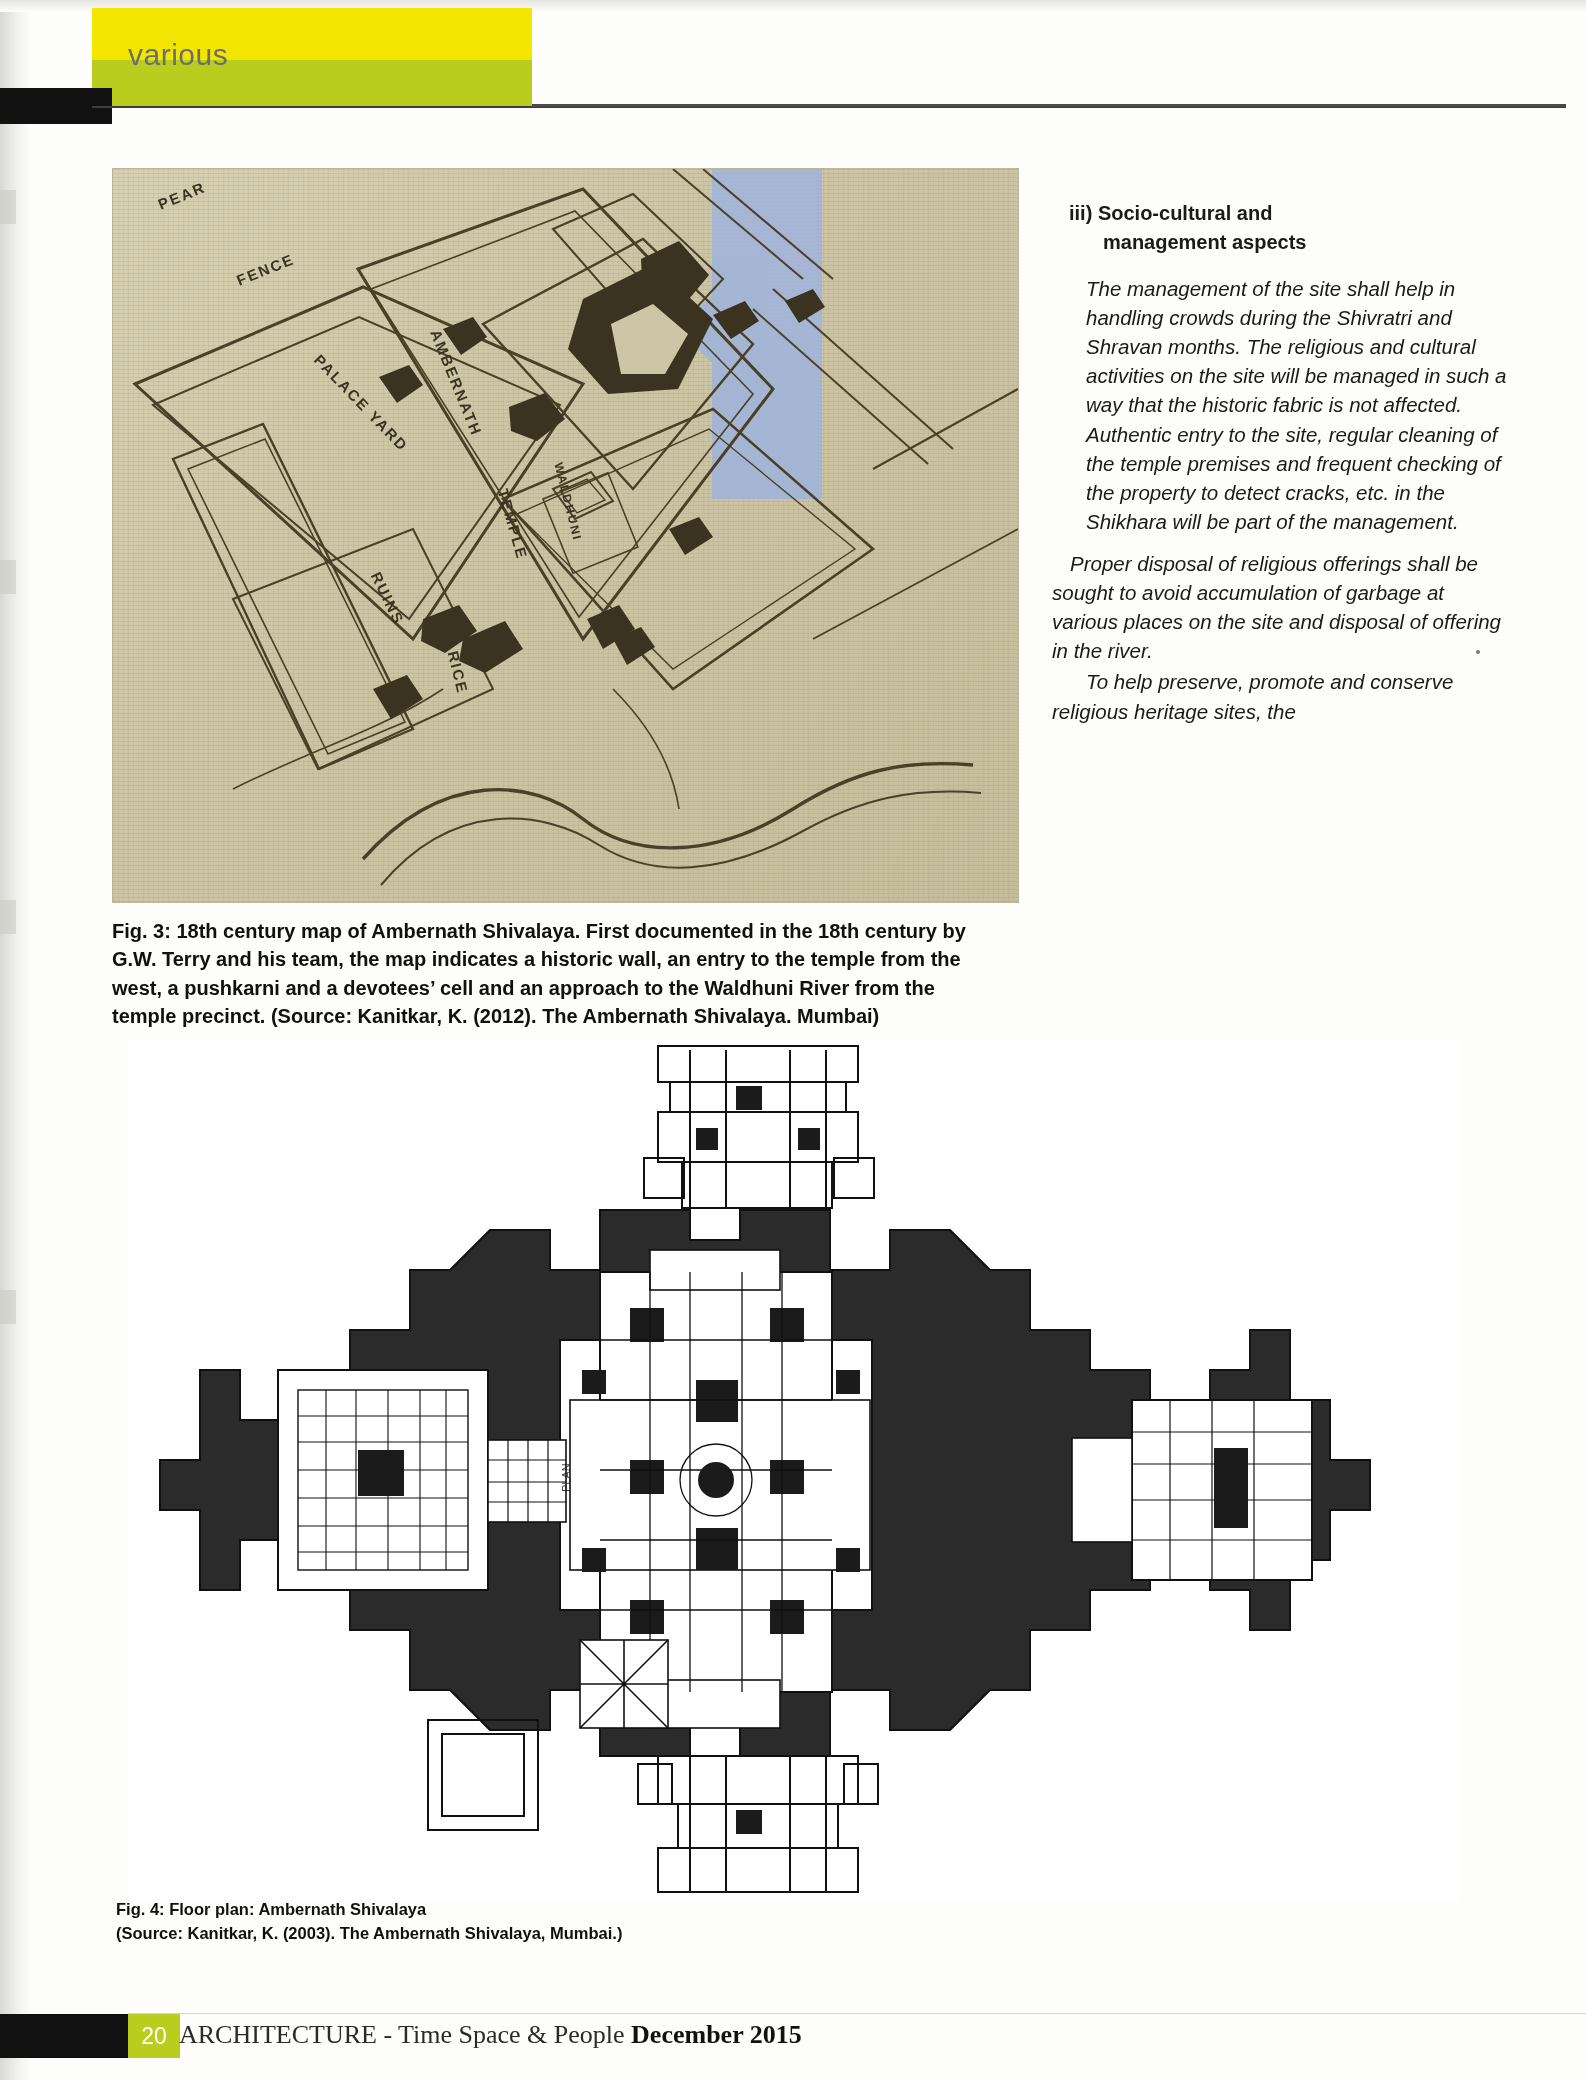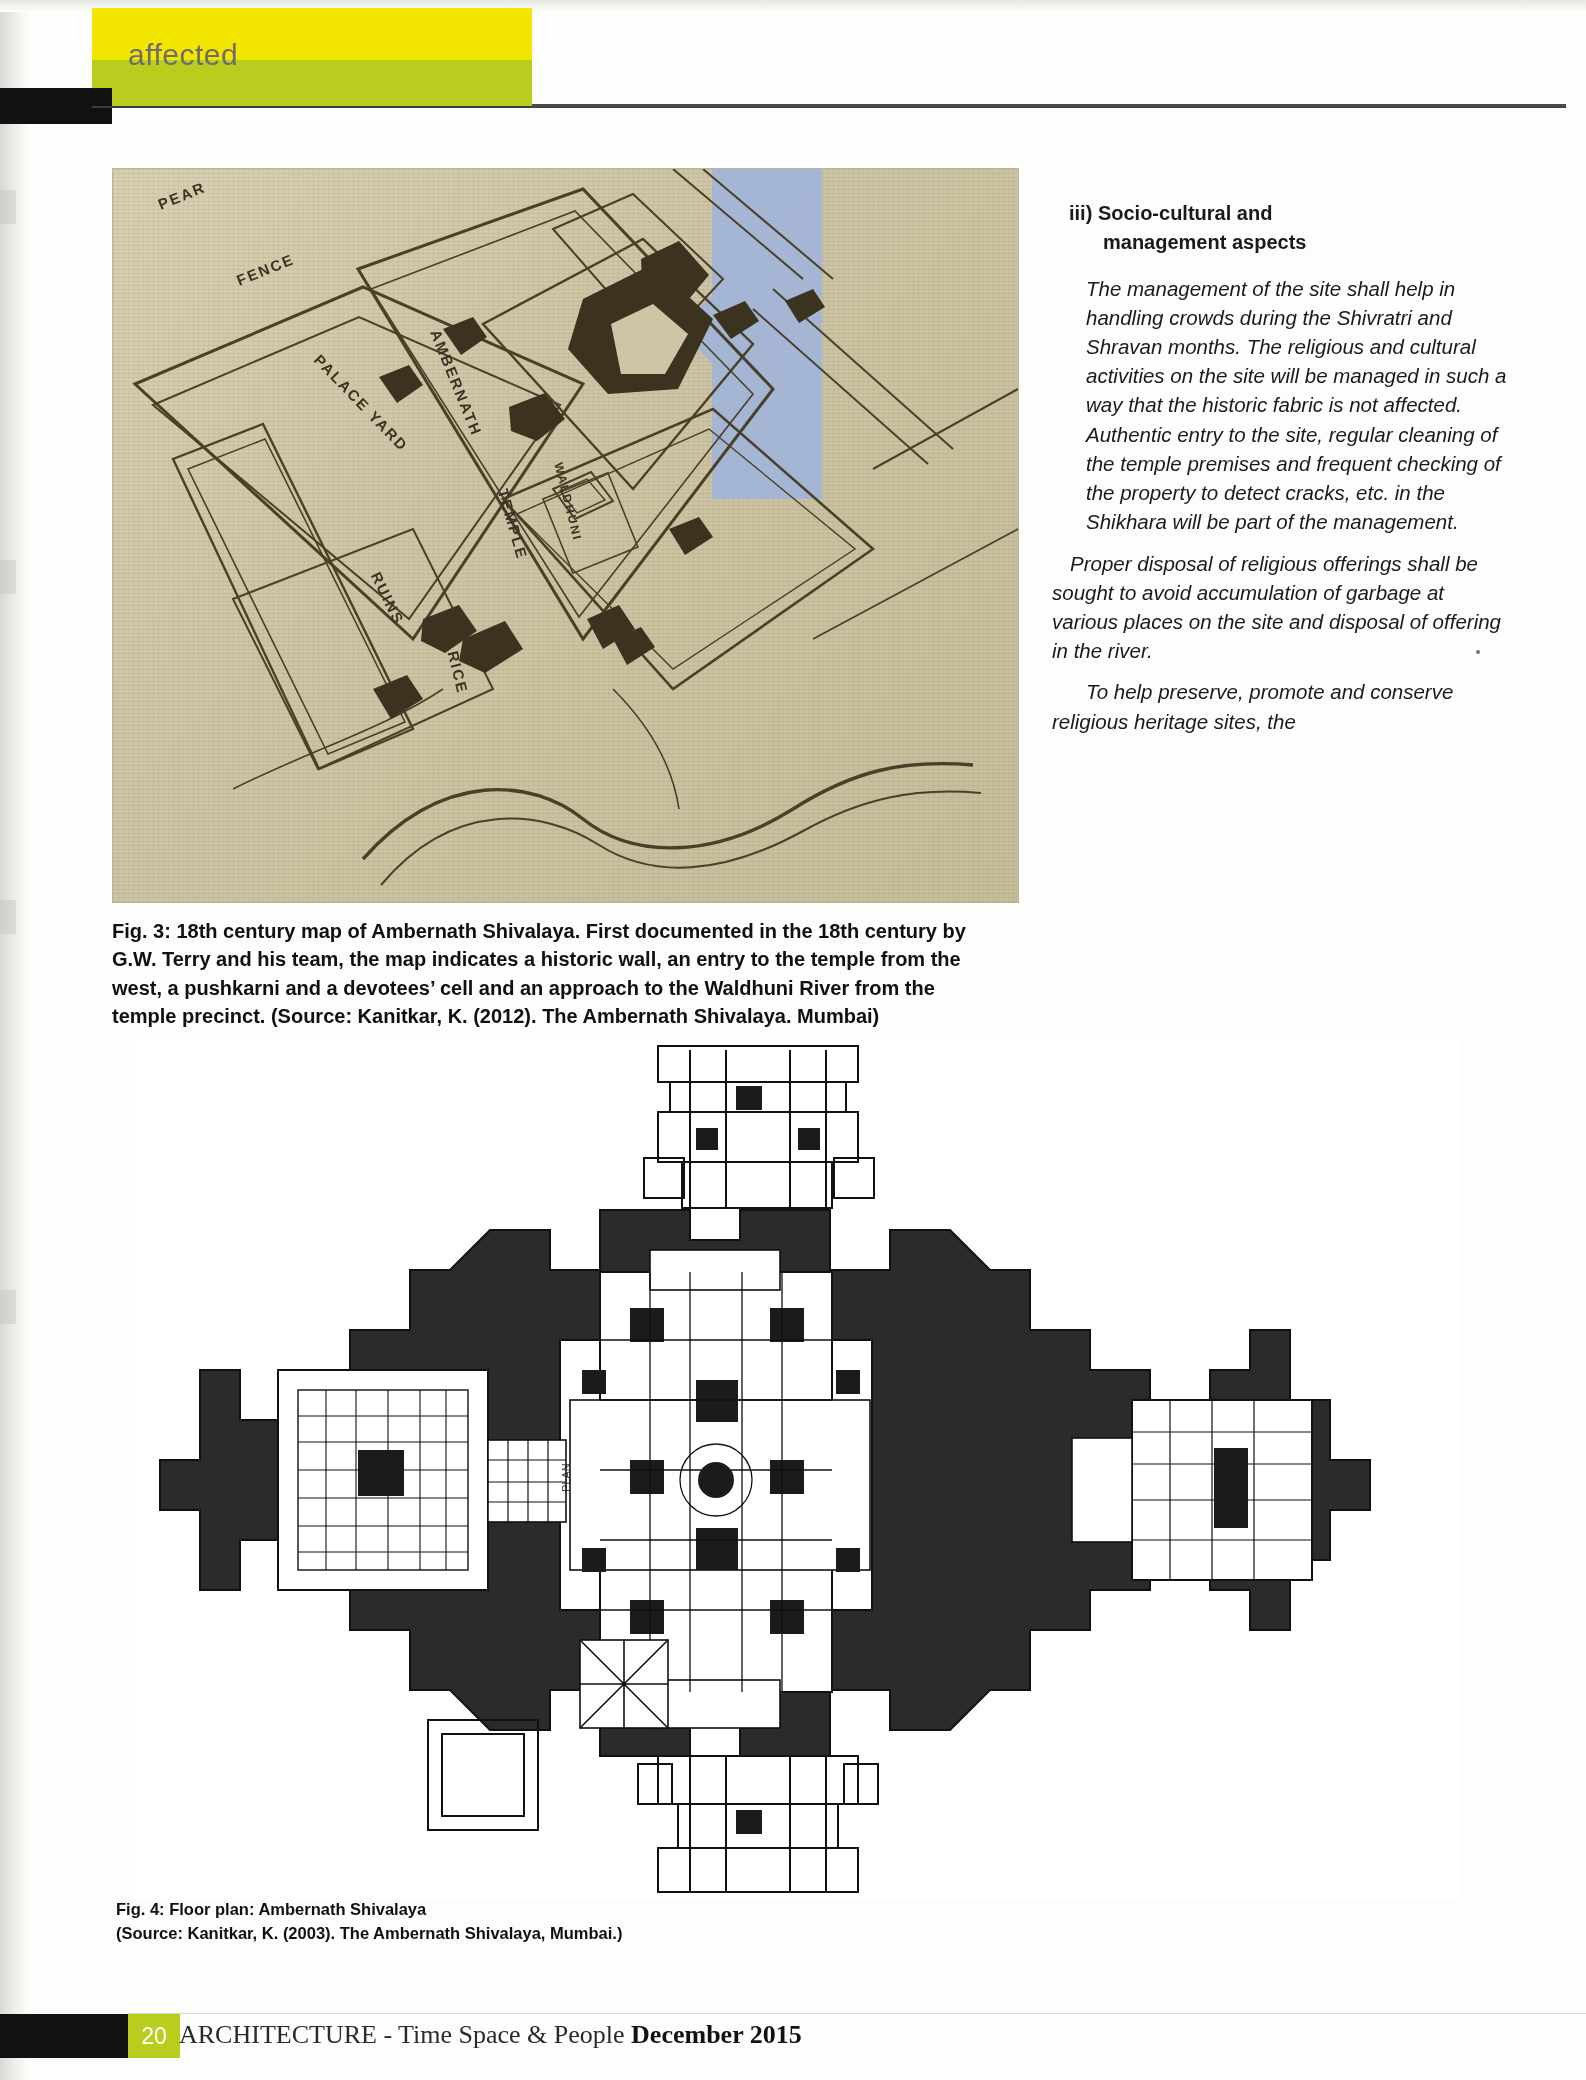--- a/index.html
+++ b/index.html
@@ -167,21 +167,21 @@
   .rcol h3 .ind { display:block; padding-left: 34px; }
   .rcol p {
     margin: 0;
     font-size: 20.5px;
     line-height: 1.42;
     font-family: "Liberation Sans", sans-serif;
     font-style: italic;
   }
   .rcol p.p1 { padding-left: 34px; margin-top: 2px; }
   .rcol p.p2 { text-indent: 18px; margin-top: 13px; }
-  .rcol p.p3 { text-indent: 34px; margin-top: 12px; }
+  .rcol p.p3 { text-indent: 34px; margin-top: 2px; }
   .speck {
     position:absolute;
     width:4px;height:4px;
     background:#777;
     border-radius:50%;
   }
 
   
   .fig4-wrap {
     position: absolute;
@@ -264,21 +264,21 @@
   <div class="scan-tick" style="top:190px;"></div>
   <div class="scan-tick" style="top:560px;"></div>
   <div class="scan-tick" style="top:900px;"></div>
   <div class="scan-tick" style="top:1290px;"></div>
 
   <div class="header-band"></div>
   <div class="header-band lower"></div>
   <div class="header-black-left"></div>
   <div class="header-rule"></div>
   <div class="header-rule2"></div>
-  <div class="heritage-word">affected</div>
+  <div class="heritage-word">various</div>
 
   <div class="fig3-wrap">
     <div class="fig3-canvas"></div>
     <div class="fig3-blue"></div>
 
     <svg class="fig4-svg" width="905" height="733" viewBox="0 0 905 733">
       <g stroke="#4a3f28" fill="none" stroke-width="2.6">
 
         <path d="M22 215 L250 118 L470 215 L300 470 Z" stroke-width="3"></path>
         <path d="M40 236 L246 148 L447 236 L296 450 Z" stroke-width="2"></path>

